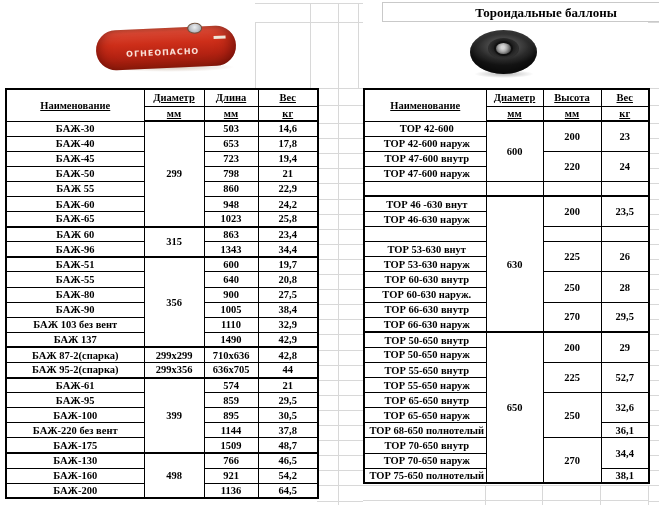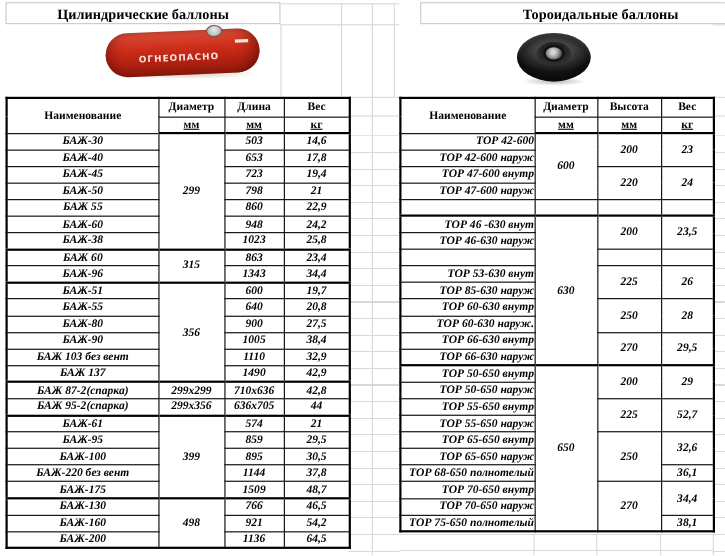--- a/index.html
+++ b/index.html
@@ -17,28 +17,28 @@
   .title { position:absolute; top:2px; height:20px; line-height:19px; text-align:center;
            font-weight:bold; font-size:13px; border:1px solid #c9c9c9; background:#fff; }
   .lt-t { left:5px; width:250px; }
   .rt-t { left:382px; width:328px; }
 
   
   table.tbl { position:absolute; border-collapse:collapse; table-layout:fixed;
               background:#fff; border:2px solid #000; }
   .tbl th, .tbl td { border:1px solid #000; font-weight:bold; padding:0; text-align:center;
               vertical-align:middle; font-size:10.5px; line-height:1.05; overflow:hidden; white-space:nowrap; }
-  .tbl thead tr.h1 { height:17px; }
+  .tbl thead tr.h1 { height:17px;text-decoration:underline; }
   .tbl thead tr.h2 { height:15px;text-decoration:underline; }
   .tbl thead tr.h2 th { border-bottom:2px solid #000; }
-  .tbl tbody tr { height:15.1px;font-style:italic; }
+  .tbl tbody tr { height:15.1px; }
   tr.grp td { border-top:2px solid #000; }
   .lt { left:5px;  top:88px; width:312px; }
   .rt { left:363px; top:88px; width:285px; }
-  .rt td.nm { text-align:right; padding-left:3px;margin-left:27px; }
+  .rt td.nm { text-align:center; padding-left:3px;margin-left:27px; }
 
   
   .cyl-shadow { position:absolute; left:103px; top:62px; width:132px; height:10px; border-radius:50%;
     background:radial-gradient(ellipse,rgba(150,110,80,.40),rgba(150,110,80,0) 70%); }
   .cyl { position:absolute; left:96px; top:28px; width:140px; height:40px; border-radius:20px;
     transform:rotate(-2.5deg);
     background:linear-gradient(to bottom,#c44a34 0%,#d84632 10%,#cd2e19 38%,#b42212 68%,#8e1a0b 100%);
     box-shadow:inset 10px 0 12px -8px rgba(60,0,0,.5), inset -12px 0 14px -8px rgba(60,0,0,.55); }
   .cyl-label { position:absolute; left:30px; top:20px; font-size:8px; font-weight:bold; letter-spacing:1px;
     color:rgba(255,240,232,.92); font-family:"DejaVu Sans", sans-serif; }
@@ -76,21 +76,20 @@
   <div class="hline" style="left:648px;top:105px;width:11px"></div>
   <div class="vline" style="left:338px;top:3px;height:502px"></div>
   <div class="vline" style="left:310px;top:3px;height:85px"></div>
   <div class="vline" style="left:255px;top:22px;height:66px"></div>
   <div class="vline" style="left:358px;top:3px;height:85px"></div>
   <div class="vline" style="left:485px;top:486px;height:19px"></div>
   <div class="vline" style="left:542px;top:486px;height:19px"></div>
   <div class="vline" style="left:600px;top:486px;height:19px"></div>
   <div class="vline" style="left:648px;top:486px;height:19px"></div>
 
-  <div class="title lt-t">Цилиндрические баллоны</div>
   <div class="title rt-t">Тороидальные баллоны</div>
 
   <div class="cyl-shadow"></div>
   <div class="cyl">
     <span class="cyl-label">ОГНЕОПАСНО</span>
     <span class="cyl-valve"></span>
     <span class="cyl-dash"></span>
   </div>
 
   <div class="tor-shadow"></div>
@@ -145,21 +144,21 @@
           <td>БАЖ 55</td>
           <td>860</td>
           <td>22,9</td>
         </tr>
       <tr>
           <td>БАЖ-60</td>
           <td>948</td>
           <td>24,2</td>
         </tr>
       <tr>
-          <td>БАЖ-38</td>
+          <td>БАЖ-65</td>
           <td>1023</td>
           <td>25,8</td>
         </tr>
       <tr class="grp">
           <td>БАЖ 60</td>
           <td rowspan="2">315</td>
           <td>863</td>
           <td>23,4</td>
         </tr>
       <tr>
@@ -312,21 +311,21 @@
           <td class="nm"></td>
           <td></td>
           <td></td>
         </tr>
       <tr>
           <td class="nm">ТОР 53-630 внут</td>
           <td rowspan="2">225</td>
           <td rowspan="2">26</td>
         </tr>
       <tr>
-          <td class="nm">ТОР 85-630 наруж</td>
+          <td class="nm">ТОР 53-630 наруж</td>
         </tr>
       <tr>
           <td class="nm">ТОР 60-630 внутр</td>
           <td rowspan="2">250</td>
           <td rowspan="2">28</td>
         </tr>
       <tr>
           <td class="nm">ТОР 60-630 наруж.</td>
         </tr>
       <tr>

